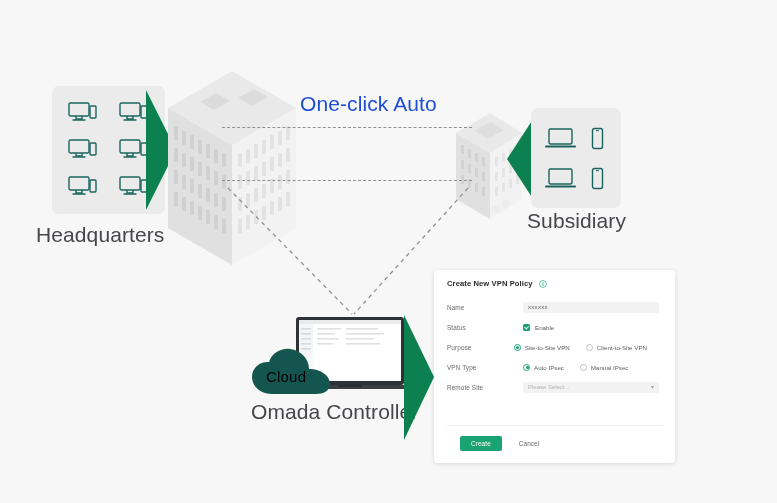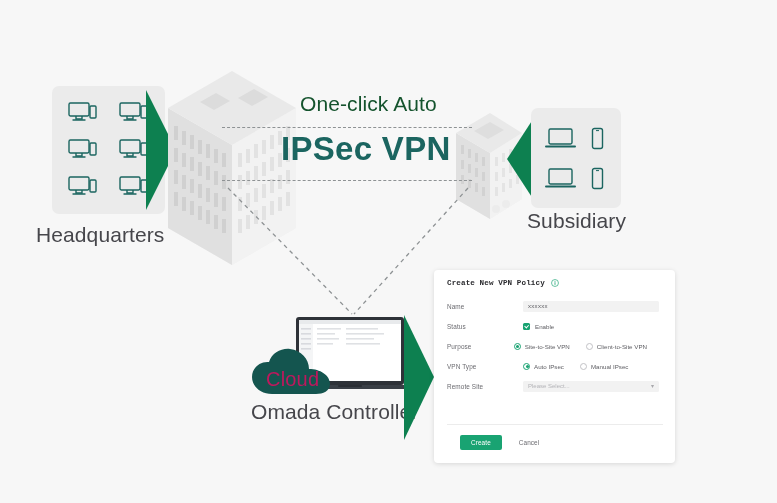--- a/index.html
+++ b/index.html
@@ -33,21 +33,21 @@
   #lap-chev { left: 404px; top: 315px; width: 34px; height: 125px; }
 
   
   .bldg { position: absolute; }
   #bldg-hq { left: 160px; top: 50px; width: 140px; height: 225px; }
   #bldg-sub { left: 452px; top: 103px; width: 72px; height: 122px; }
 
   
   #one-click {
     position: absolute; left: 300px; top: 92px;
-    font-size: 21px; color: #14532d; letter-spacing: .1px;
+    font-size: 21px; color: #1d4ed8; letter-spacing: .1px;
     font-family: "Liberation Sans", sans-serif;
   }
   #ipsec {
     position: absolute; left: 281px; top: 130px;
     font-size: 33px; font-weight: bold; color: #1b6560;
     letter-spacing: .3px;
   }
 
   
   .dash-h {
@@ -64,39 +64,38 @@
     letter-spacing: .1px;
   }
   #lbl-hq { left: 36px; top: 223px; }
   #lbl-sub { left: 527px; top: 209px; }
   #lbl-omada { left: 251px; top: 400px; }
 
   
   #cloud { position: absolute; left: 252px; top: 348px; width: 78px; height: 48px; }
   #cloud-text {
     position: absolute; left: 266px; top: 368px;
-    font-size: 20px; color: #be185d; letter-spacing: .2px;
+    font-size: 15px; color: #000000; letter-spacing: .2px;
   }
 
   
   #laptop { position: absolute; left: 286px; top: 316px; width: 128px; height: 78px; }
 
   
   #form-panel {
     position: absolute; left: 434px; top: 270px;
     width: 241px; height: 193px;
     background: #ffffff;
     border-radius: 4px;
     box-shadow: 0 1px 5px rgba(0,0,0,.13);
     overflow: hidden;
   }
   #form-head {
     display: flex; align-items: center; gap: 6px;
     padding: 9px 7px 7px 13px;
-    font-family: Liberation Mono, monospace;
   }
   #form-title { font-size: 7.6px; font-weight: bold; color: #2b2b2f; letter-spacing: .1px; }
   .info-ico { width: 8px; height: 8px; display: block; }
 
   #form-body { padding: 2px 12px 0 13px; }
   .frow { display: flex; align-items: center; height: 20px; }
   .flabel { width: 76px; font-size: 6.4px; color: #6b6b70; letter-spacing: .1px; }
   .fctl { flex: 1; display: flex; align-items: center; }
 
   .txtbox {
@@ -339,21 +338,20 @@
   </div>
 
   <div class="dash-h" id="dash-top"></div>
   <div class="dash-h" id="dash-bot"></div>
   <svg class="dash-diag" style="left:222px; top:186px; width:250px; height:140px;" viewBox="0 0 250 140">
     <path d="M6 2 L130 128" stroke="#8e9294" stroke-width="1.3" stroke-dasharray="4 4" fill="none"></path>
     <path d="M246 2 L132 128" stroke="#8e9294" stroke-width="1.3" stroke-dasharray="4 4" fill="none"></path>
   </svg>
 
   <div id="one-click">One-click Auto</div>
-  <div id="ipsec">IPSec VPN</div>
 
   <div class="big-label" id="lbl-sub">Subsidiary</div>
   <div class="big-label" id="lbl-hq">Headquarters</div>
   <div class="big-label" id="lbl-omada">Omada Controller</div>
 
   <svg id="laptop" viewBox="0 0 128 78">
     <rect x="10" y="1" width="108" height="68" rx="3" fill="#2e3238"></rect>
     <rect x="13" y="4" width="102" height="61" fill="#ffffff"></rect>
     <rect x="13" y="4" width="102" height="4" fill="#e8eaec"></rect>
     <rect x="13" y="8" width="14" height="57" fill="#f4f5f6"></rect>

